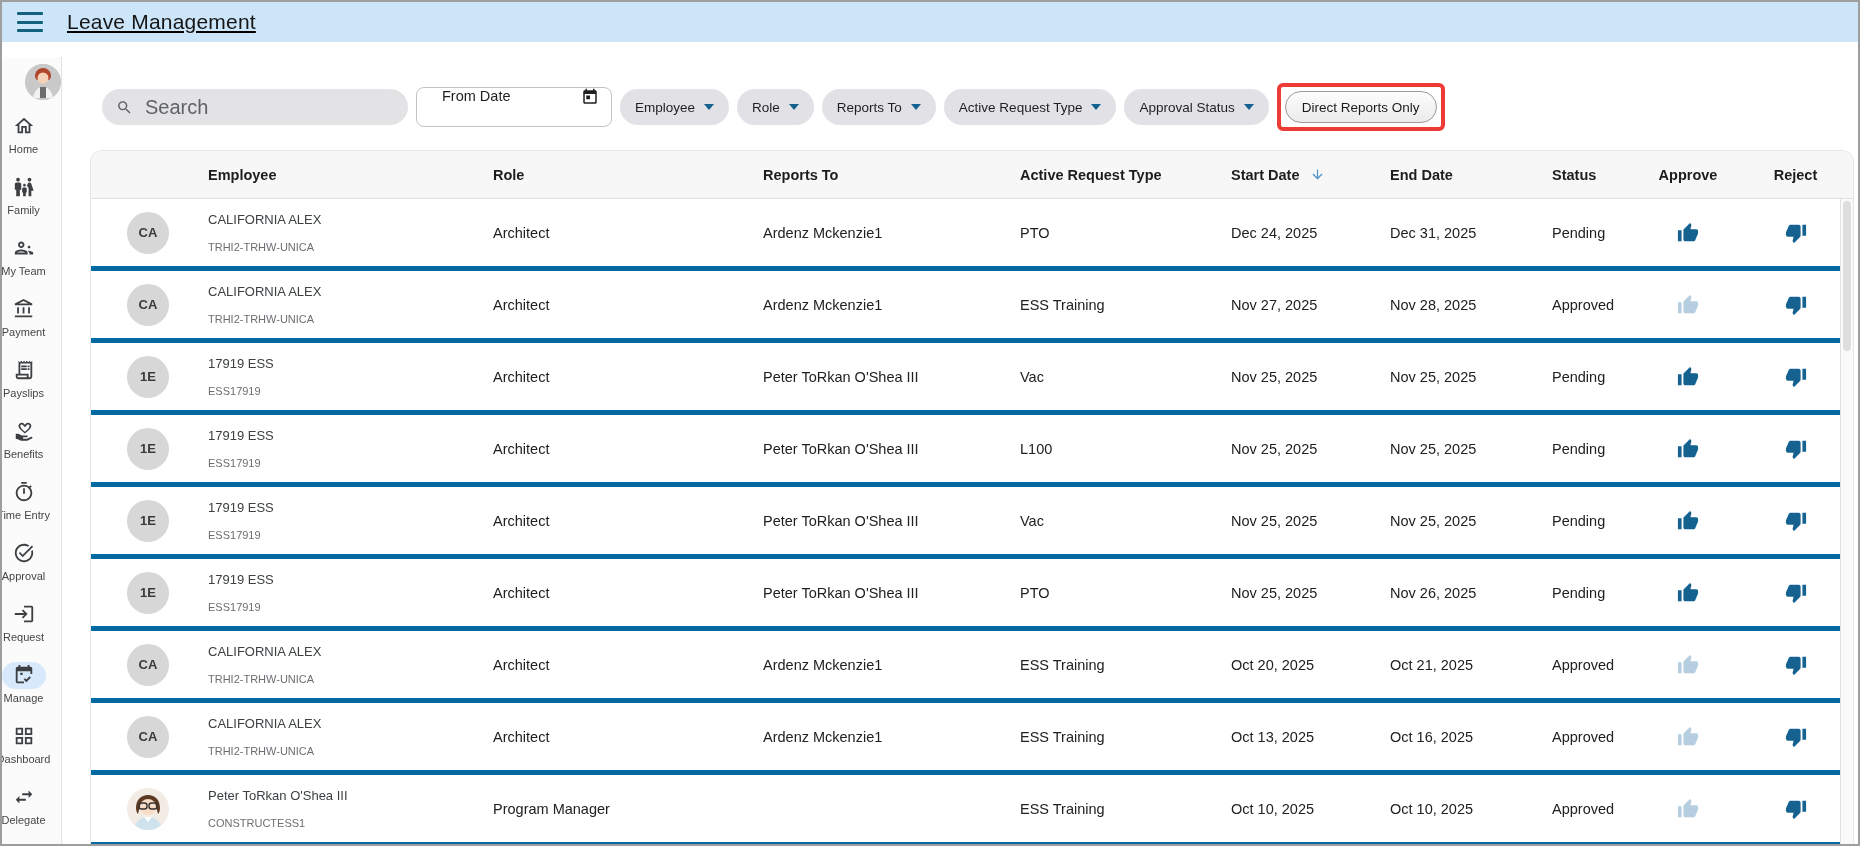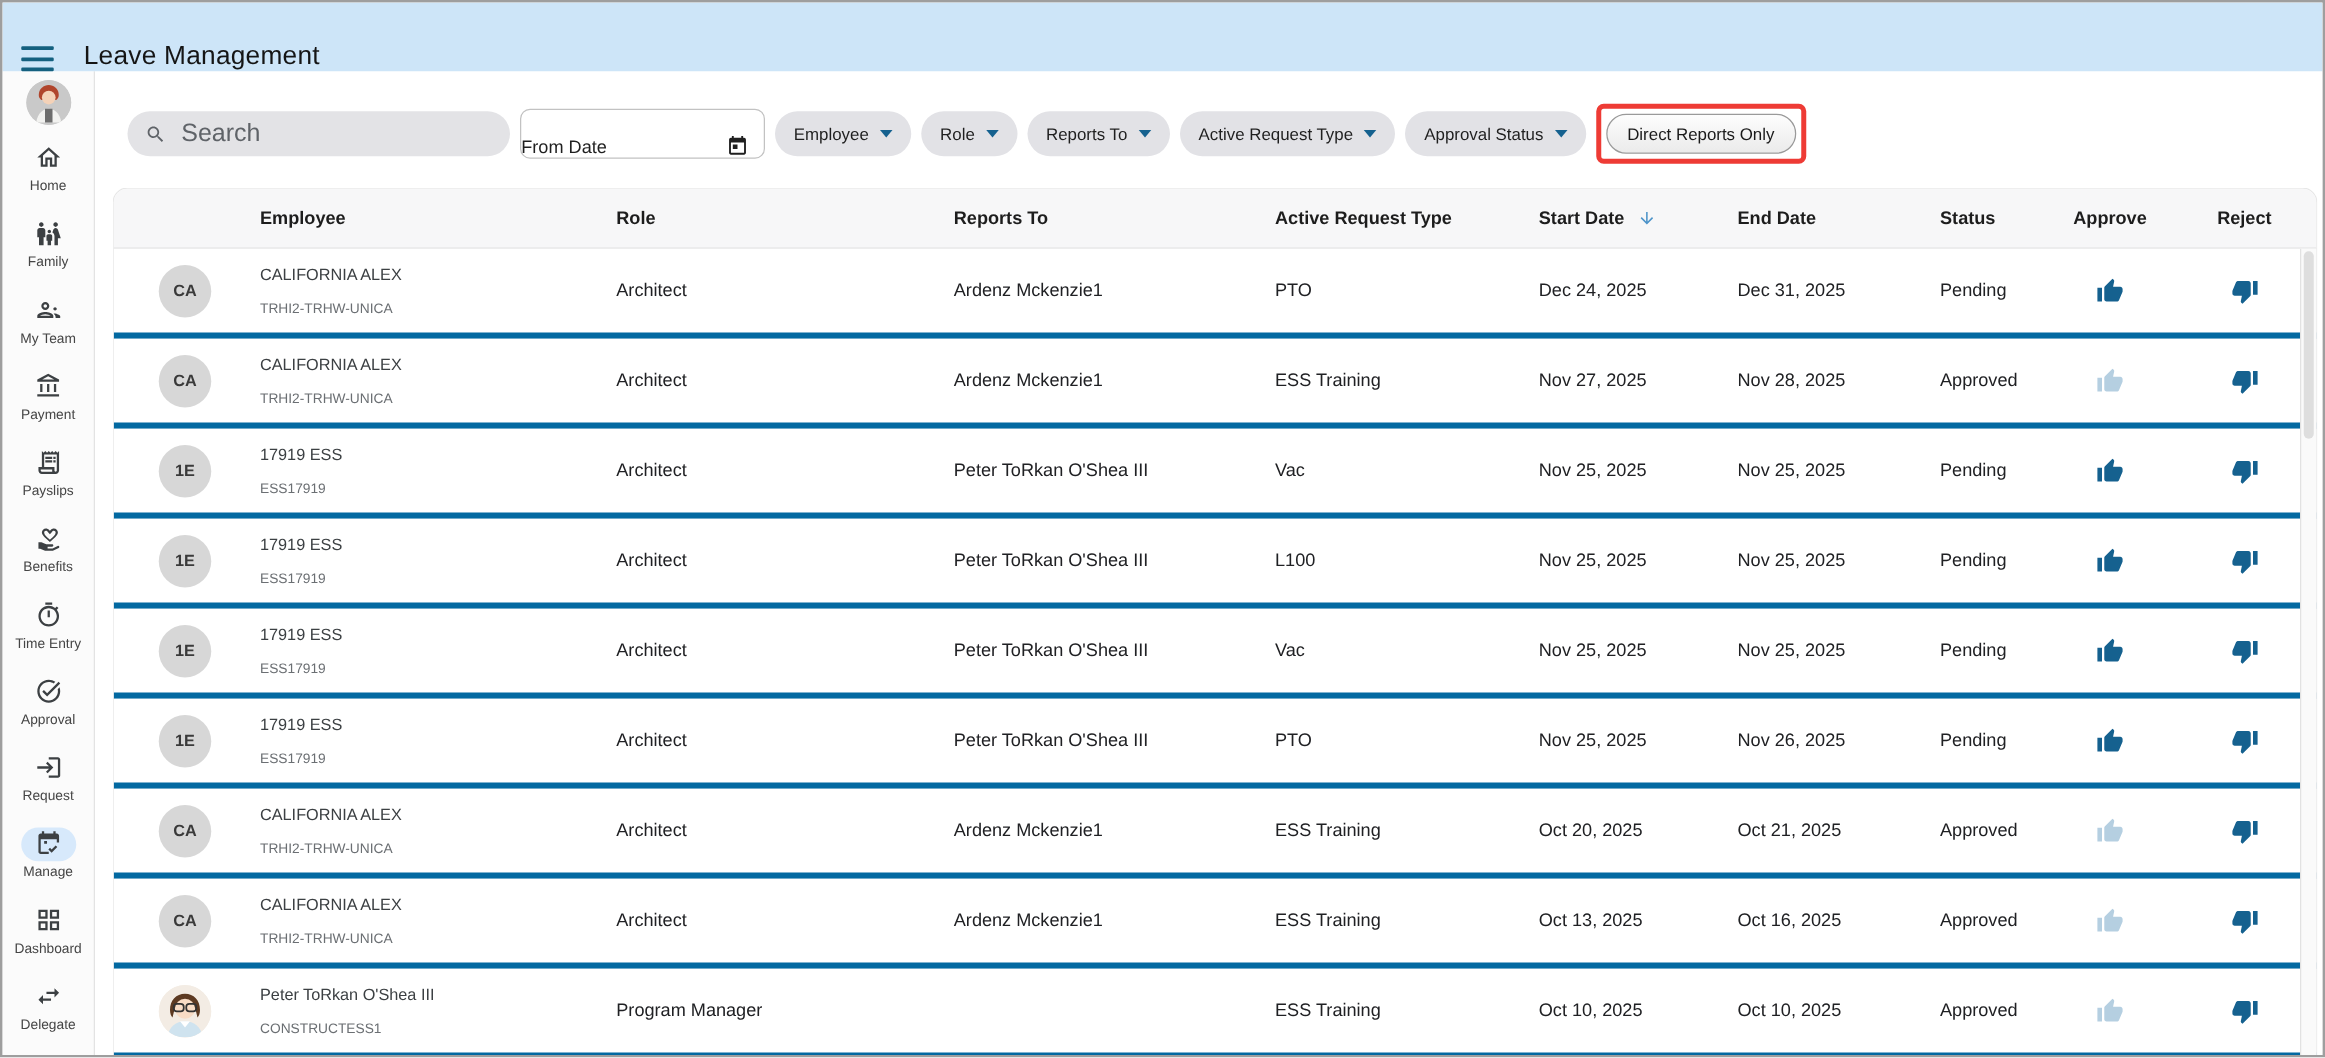--- a/index.html
+++ b/index.html
@@ -1,44 +1,44 @@
 <!DOCTYPE html>
 <html style="--topbar-bg: #cde5f8; --hamburger: #14607f; --accent: #15618f; --thumb-disabled: #b5cfe1; --active-pill: #d7e9fb; --highlight-red: #ee3b35; --sort-arrow: #4e94c9;"><head>
 <meta charset="utf-8">
 <style>
   * { margin:0; padding:0; box-sizing:border-box; }
   html,body { width:1860px; height:846px; background:#fff; }
   body { font-family:"Liberation Sans","DejaVu Sans",sans-serif; }
   .viewport { position:relative; width:1860px; height:846px; border:2px solid #9e9e9e; overflow:hidden; background:#fff; }
 
   
-  .topbar { position:absolute; top:0; left:0; right:0; height:55px; background:var(--topbar-bg); display:flex; align-items:flex-end; z-index:5; }
+  .topbar { position:absolute; top:0; left:0; right:0; height:40px; background:var(--topbar-bg); display:flex; align-items:center; z-index:5;text-decoration:underline; }
   .hamburger { width:26px; height:20px; margin-left:15px; display:flex; flex-direction:column; justify-content:space-between; cursor:pointer; }
   .hamburger span { display:block; height:3px; border-radius:1px; background:var(--hamburger); }
   .app-title { margin-left:24px; font-size:21px; color:#151515; letter-spacing:.2px; }
 
   
-  .sidebar { position:absolute; top:55px; left:0; bottom:0; width:74px; background:#fbfbfb; border-right:1px solid #e3e3e3; display:flex; flex-direction:column; align-items:center; z-index:4; }
+  .sidebar { position:absolute; top:55px; left:0; bottom:0; width:60px; background:#fbfbfb; border-right:1px solid #e3e3e3; display:flex; flex-direction:column; align-items:flex-end; z-index:4; }
   .sb-avatar { width:36px; height:36px; border-radius:50%; margin-top:7px; margin-bottom:3px; overflow:hidden; background:#c9c9c9; flex:none; cursor:pointer; }
   .sb-item { width:75px; height:61px; display:flex; flex-direction:column; align-items:center; justify-content:center; cursor:pointer; flex:none; }
   .sb-icon { width:44px; height:27px; display:flex; align-items:center; justify-content:center; border-radius:14px; }
   .sb-item.active .sb-icon { background:var(--active-pill); }
   .sb-icon svg { width:22px; height:22px; fill:#3c4043; }
   .sb-label { font-size:11px; color:#454545; margin-top:3px; white-space:nowrap; }
 
   
   .main { position:absolute; left:75px; top:55px; right:0; bottom:0; background:#fff; }
 
   
   .filterbar { position:absolute; left:25px; top:26px; display:flex; align-items:center; gap:8px; }
   .searchbox { width:306px; height:36px; border-radius:18px; background:#e3e3e6; display:flex; align-items:center; padding:0 14px; }
   .searchbox svg { width:17px; height:17px; fill:#5f6368; flex:none; }
   .searchbox input { border:none; outline:none; background:transparent; margin-left:12px; font-size:20px; color:#333; width:230px; font-family:inherit; }
   .searchbox input::placeholder { color:#5f6368; }
-  .datefield { width:196px; height:40px; background:#fff; border:1px solid #c2c2c2; border-radius:8px; display:flex; align-items:flex-end; padding:0 12px 0 0; cursor:pointer; }
+  .datefield { width:196px; height:40px; background:#fff; border:1px solid #c2c2c2; border-radius:8px; display:flex; align-items:flex-start; padding:0 12px 0 25px; cursor:pointer; }
   .datefield .dlabel { flex:1; font-size:14.5px; color:#1f1f1f; }
   .datefield svg { width:18px; height:18px; fill:#1f1f1f; }
   .chip { height:36px; border-radius:18px; background:#e2e2e6; display:flex; align-items:center; padding:0 15px; font-size:13.5px; color:#1f1f1f; white-space:nowrap; cursor:pointer; }
   .chip .caret { width:0; height:0; border-left:5px solid transparent; border-right:5px solid transparent; border-top:6px solid var(--accent); margin-left:9px; }
   .chip .check { width:16px; height:16px; fill:#1f1f1f; margin-right:9px; }
   .highlight-box { border:4px solid var(--highlight-red); border-radius:6px; padding:4px; display:flex; align-items:center; }
   .dro-button { height:32px; border-radius:16px; border:1px solid #9a9a9a; background:linear-gradient(#fdfdfd,#ebebeb); display:flex; align-items:center; padding:12px 16px; font-size:13.5px; color:#1a1a1a; white-space:nowrap; cursor:pointer; }
 
   
   .table-card { position:absolute; left:13px; top:93px; width:1764px; height:698px; background:#fff; border:1px solid #e7e7e7; border-bottom:none; border-radius:12px 12px 0 0; overflow:hidden; --cols:105px 285px 270px 257px 211px 159px 162px 98px 100px 1fr; }

